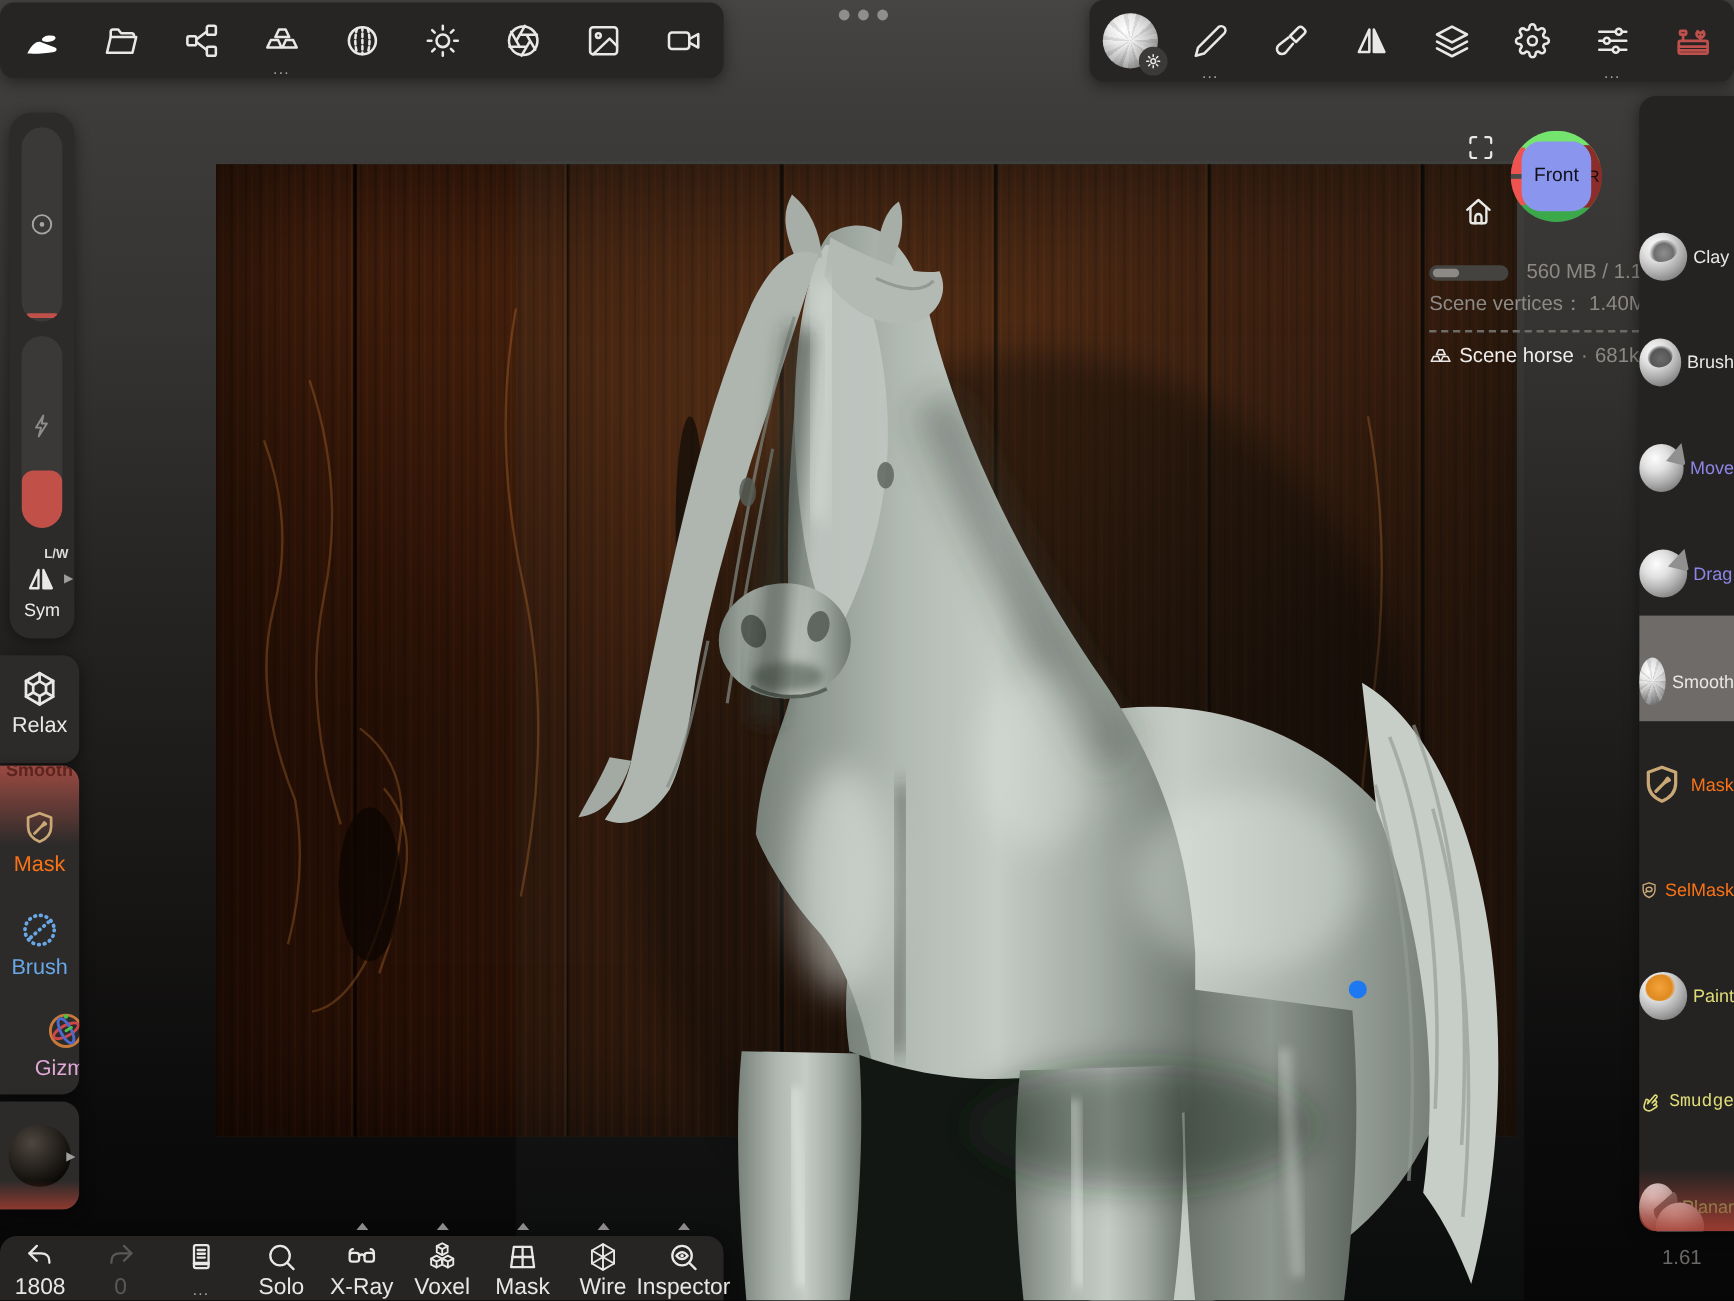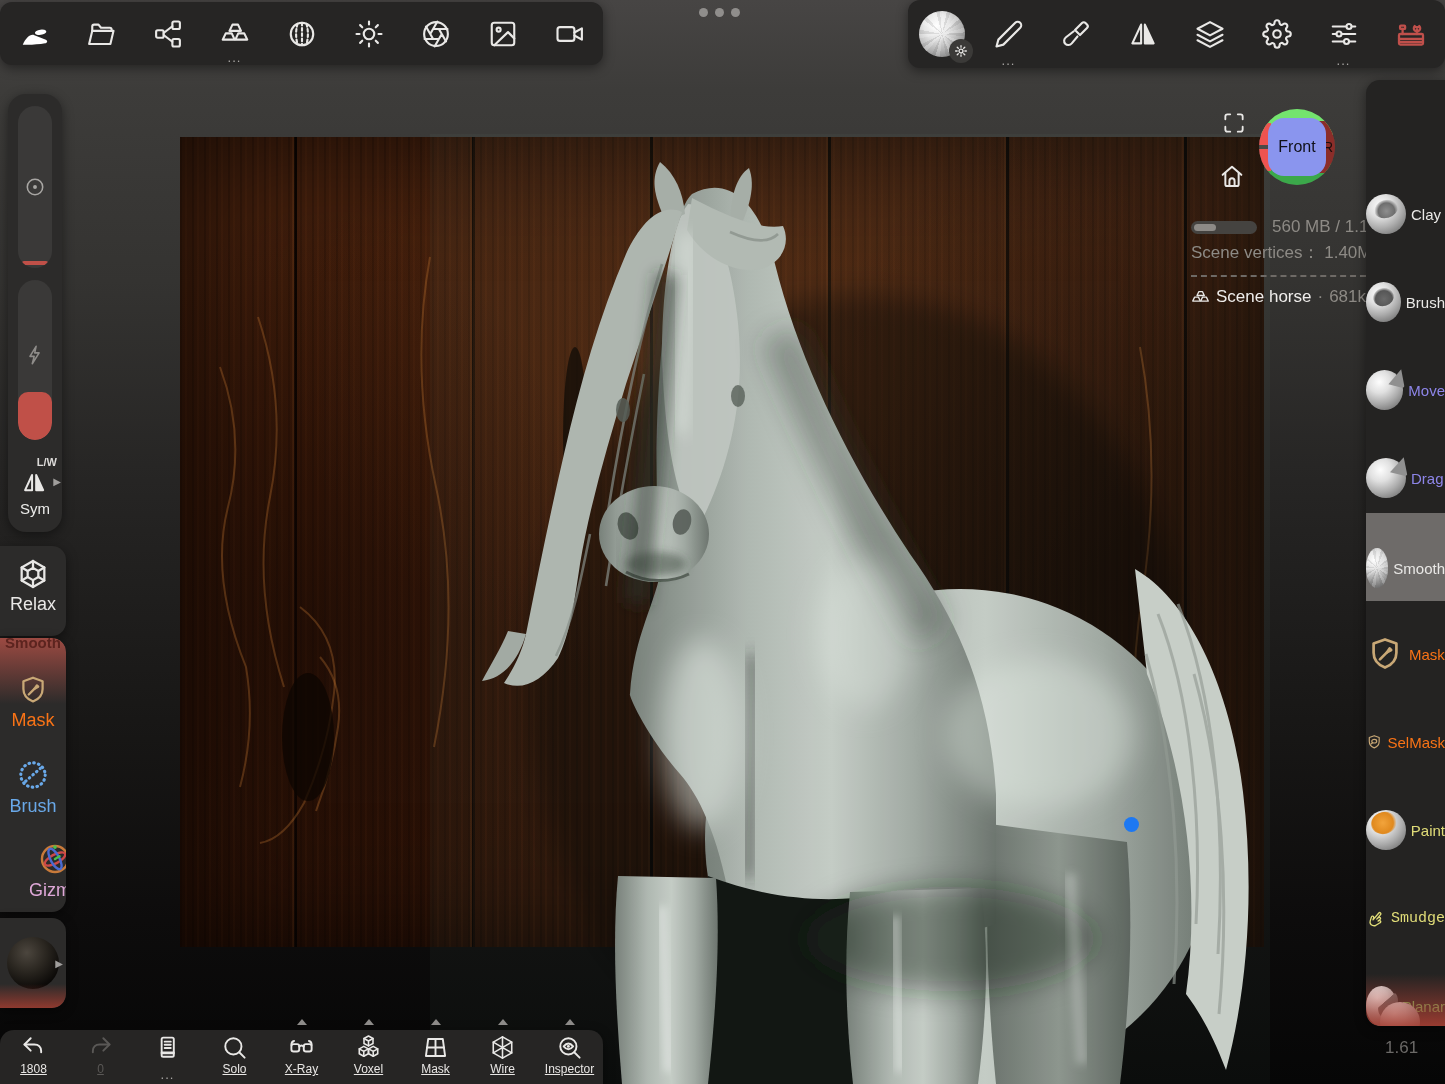--- a/index.html
+++ b/index.html
@@ -125,21 +125,21 @@
   #mem-text { left:1272px; top:217px; }
   #vertices { left:1191px; top:241px; }
   #dash-sep { left:1191px; top:275px; width:175px; border-top:2px dashed #6e6a66; }
   #object-row { left:1191px; top:287px; display:flex; align-items:center; gap:6px; }
   #object-row .oname { color:#efedeb; font-size:17px; }
   #zoom-ind { left:1385px; top:1038px; font-size:17px; color:#6b6967; z-index:2; position:absolute; }
 
   
   #bottom-bar { left:0; top:1030px; width:603px; height:54px; border-radius:14px 14px 0 0; }
   #bottom-bar .tb-item { height:54px; justify-content:flex-start; padding-top:4px; }
-  .bt-lbl { font-size:12px; color:#e8e6e4; margin-top:1px;text-decoration:underline; }
+  .bt-lbl { font-size:19px; color:#e8e6e4; margin-top:1px; }
   .bt-lbl.dim { color:#5a5856; }
   .caret { position:absolute; top:-11px; left:50%; transform:translateX(-50%);
     width:0; height:0; border-left:5px solid transparent; border-right:5px solid transparent;
     border-bottom:6px solid #8d8b89; }
 
   .c-white { color:#e9e8e6; } .c-purple { color:#8d85e8; } .c-tan { color:#f97316; }
   .c-yellow { color:#e0dc78; } .c-green { color:#7bc662; } .c-blue { color:#69a8e8; }
   .c-pink { color:#dfa8d8; }
   .ic { stroke:#e9e8e6; stroke-width:1.7; fill:none; stroke-linecap:round; stroke-linejoin:round; }
 </style>

